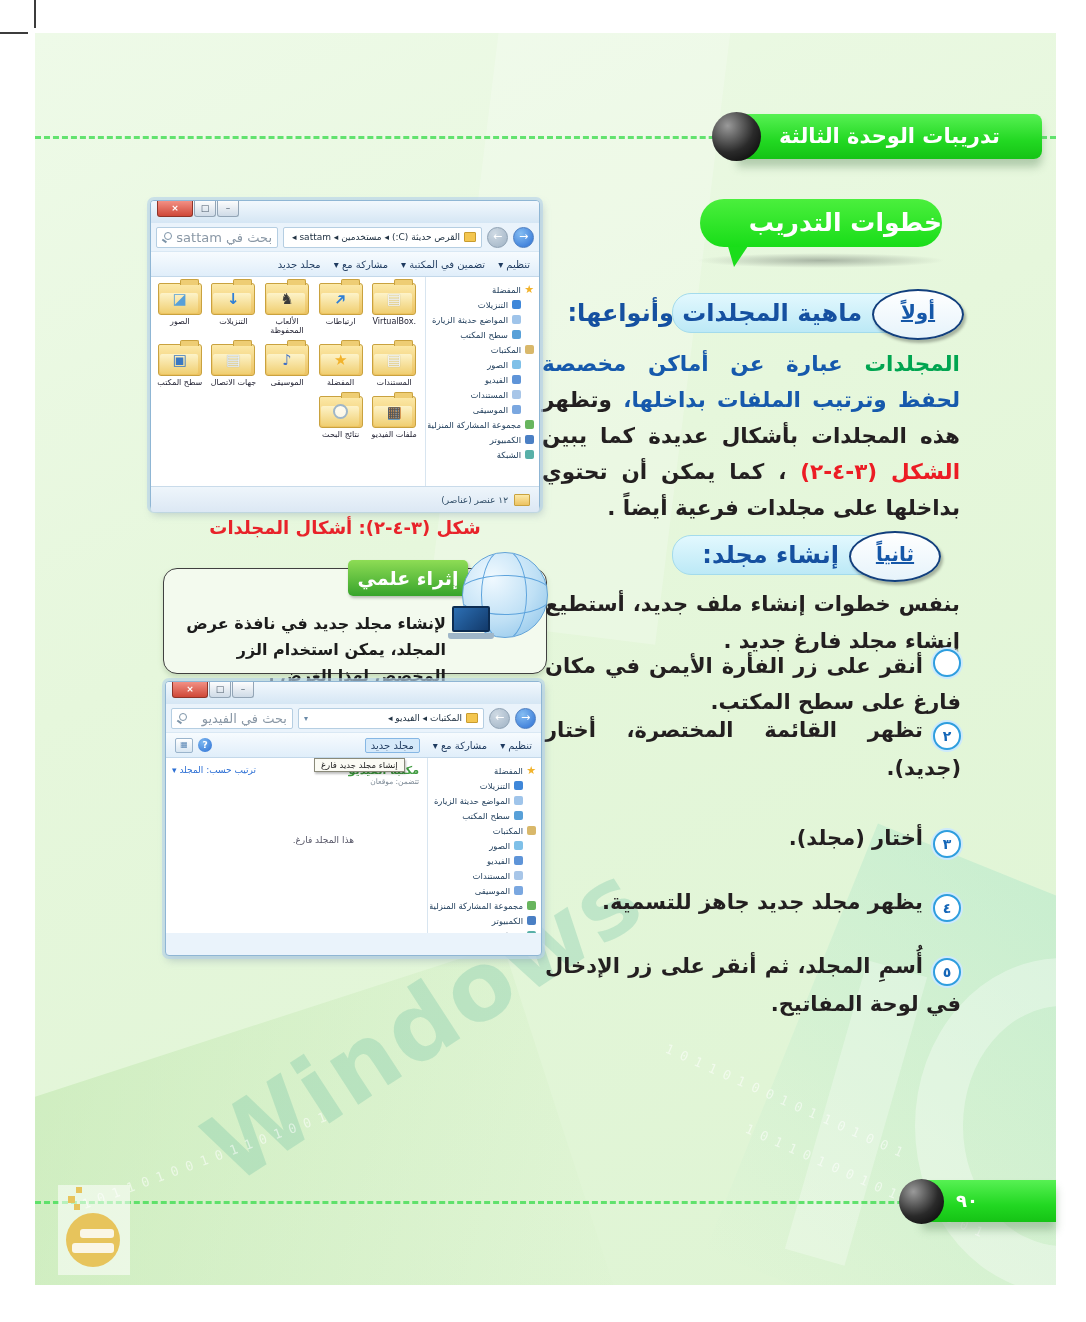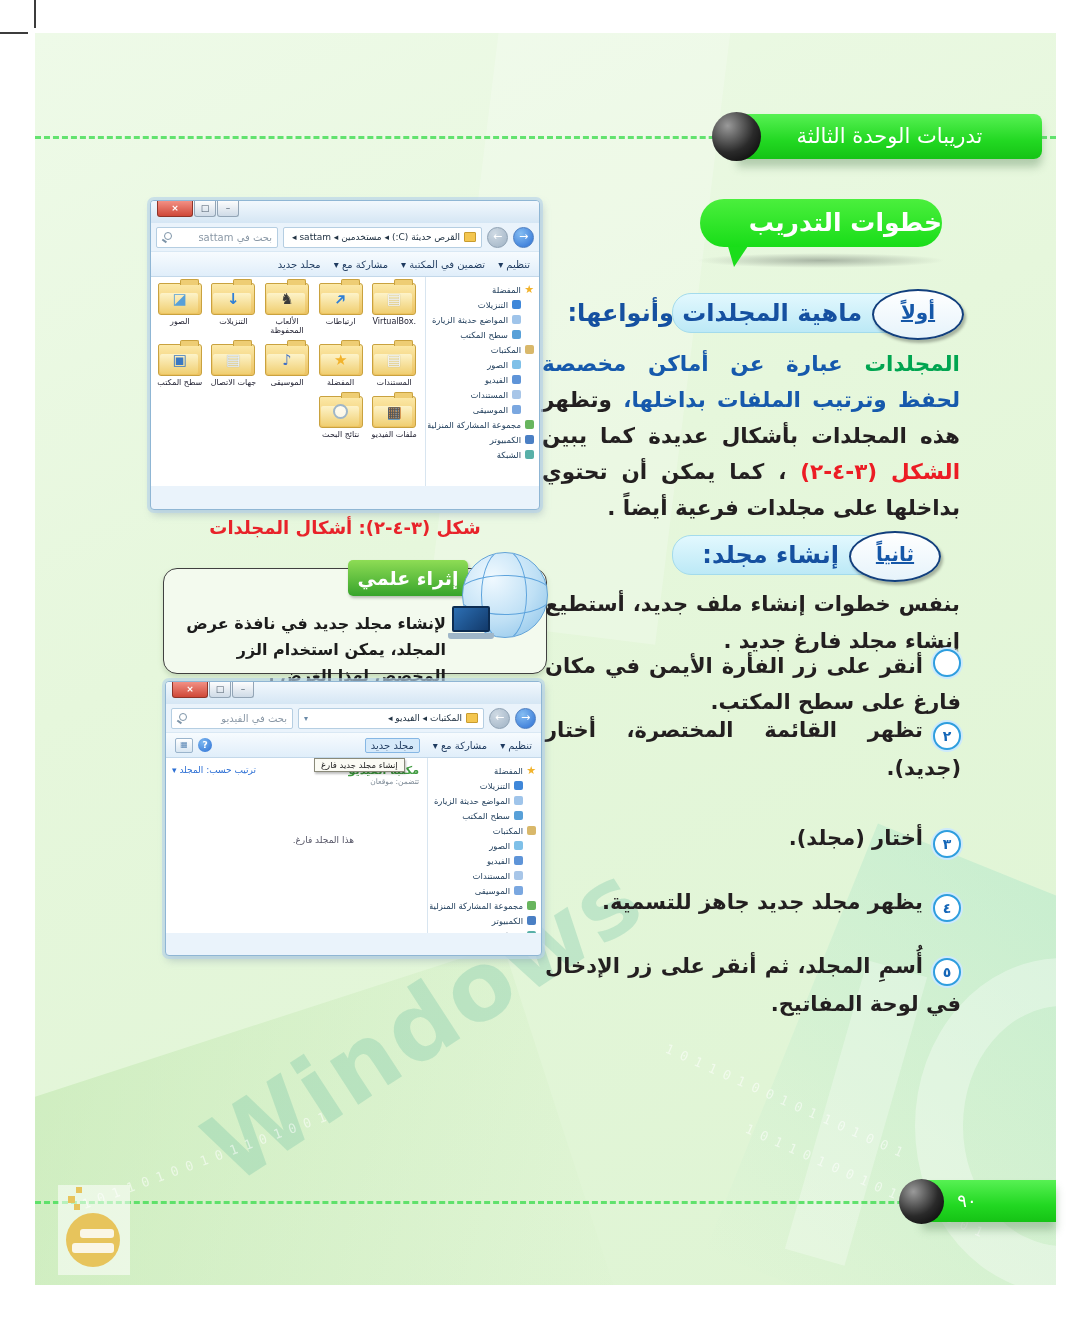--- a/index.html
+++ b/index.html
@@ -28,21 +28,21 @@
 
   
   .crop{position:absolute;background:#3c3c3c;}
   #crop-v{left:34px;top:0;width:2px;height:28px;}
   #crop-h{left:0;top:32px;width:28px;height:2px;}
   .dashline{position:absolute;left:35px;width:1021px;height:0;border-top:3px dashed #4bdf5b;opacity:.85;}
   #dash-top{top:136px;} #dash-bottom{top:1201px;}
 
   
   .gbanner{position:absolute;background:linear-gradient(180deg,#57f153 0%,#22d822 60%,#15c315 100%);
-        color:#fff;font-weight:normal;text-align:center;
+        color:#fff;font-weight:bold;text-align:center;
         box-shadow:0 8px 9px rgba(110,150,110,.45);}
   #unit-banner{left:737px;top:114px;width:305px;height:45px;line-height:45px;font-size:21px;border-radius:2px 8px 8px 2px;}
   #page-banner{left:922px;top:1180px;width:134px;height:42px;line-height:42px;font-size:18px;border-radius:2px 0 0 2px;}
   .blackcap{position:absolute;border-radius:50%;
         background:radial-gradient(circle at 32% 28%,#9a9a9a,#2a2a2a 55%,#000);}
   #cap-top{left:712px;top:112px;width:49px;height:49px;}
   #cap-bottom{left:899px;top:1179px;width:45px;height:45px;}
   #page-num{position:absolute;left:0;width:90px;text-align:center;}
 
   
@@ -112,21 +112,21 @@
   .addrbar{height:28px;display:flex;align-items:center;gap:5px;padding:0 5px;}
   .navbtn{width:19px;height:19px;border-radius:50%;color:#fff;text-align:center;line-height:18px;
         font-size:11px;flex:0 0 auto;border:1px solid #4a7cc0;}
   .nav-back{background:radial-gradient(circle at 35% 30%,#85bdf2,#2c6fd4);}
   .nav-fwd{background:radial-gradient(circle at 35% 30%,#cfdae4,#9fb2c4);border-color:#8da0b2;}
   .crumb{flex:1;height:19px;background:#fff;border:1px solid #b5cee2;border-radius:2px;
         font-size:9px;color:#234;display:flex;align-items:center;padding:0 5px;gap:4px;overflow:hidden;white-space:nowrap;}
   .crumb .cicon{width:10px;height:8px;background:#f4c64f;border:1px solid #c99c2e;border-radius:1px;flex:0 0 auto;}
   .crumb .cdrop{margin-right:auto;color:#6a8aa8;font-size:8px;}
   .searchbox{width:110px;height:19px;background:#fff;border:1px solid #b5cee2;border-radius:2px;
-        font-size:10px;color:#8a98a6;display:flex;align-items:center;padding:0 5px;white-space:nowrap;overflow:hidden;}
+        font-size:13px;color:#8a98a6;display:flex;align-items:center;padding:0 5px;white-space:nowrap;overflow:hidden;}
   .mag{position:relative;width:11px;height:11px;flex:0 0 auto;margin-right:auto;}
   .mag::before{content:"";position:absolute;right:1px;top:0;width:6px;height:6px;border:1.5px solid #7d94a8;border-radius:50%;}
   .mag::after{content:"";position:absolute;left:0;bottom:1px;width:5px;height:1.5px;background:#7d94a8;transform:rotate(35deg);}
   .toolbar{height:24px;background:linear-gradient(180deg,#f7fbfe,#e0eefa);border-top:1px solid #d9e8f4;
         border-bottom:1px solid #c3d8ea;display:flex;align-items:center;gap:13px;padding:0 9px;
         font-size:10px;color:#1e3a5f;position:relative;}
   .tbitem{white-space:nowrap;}
   .tb-active{background:#d5e9fa;border:1px solid #86b7e4;border-radius:2px;padding:1px 5px;}
   .tbicons{margin-right:auto;display:flex;gap:5px;align-items:center;direction:ltr;}
   .help{width:14px;height:14px;border-radius:50%;background:radial-gradient(circle at 35% 30%,#7db8f0,#2c6fd4);
@@ -403,20 +403,24 @@
 
           <div class="fitem">
             <div class="folder">
               <span class="emblem i-search"></span>
             </div>
             <div class="flabel">نتائج البحث</div>
           </div>
         </div>
     </div>
   </div>
+  <div class="statusbar">
+    <span class="minifolder"></span>
+    <span>١٢ عنصر (عناصر)</span>
+  </div>
 </div>
 
 <div id="fig-caption">شكل (٣-٤-٢): أشكال المجلدات</div>
 
 <div class="pill" id="pill-second">
   <span class="ptitle">إنشاء مجلد:</span>
   <span class="oval">ثانياً</span>
 </div>
 
 <div id="enrich-panel">

